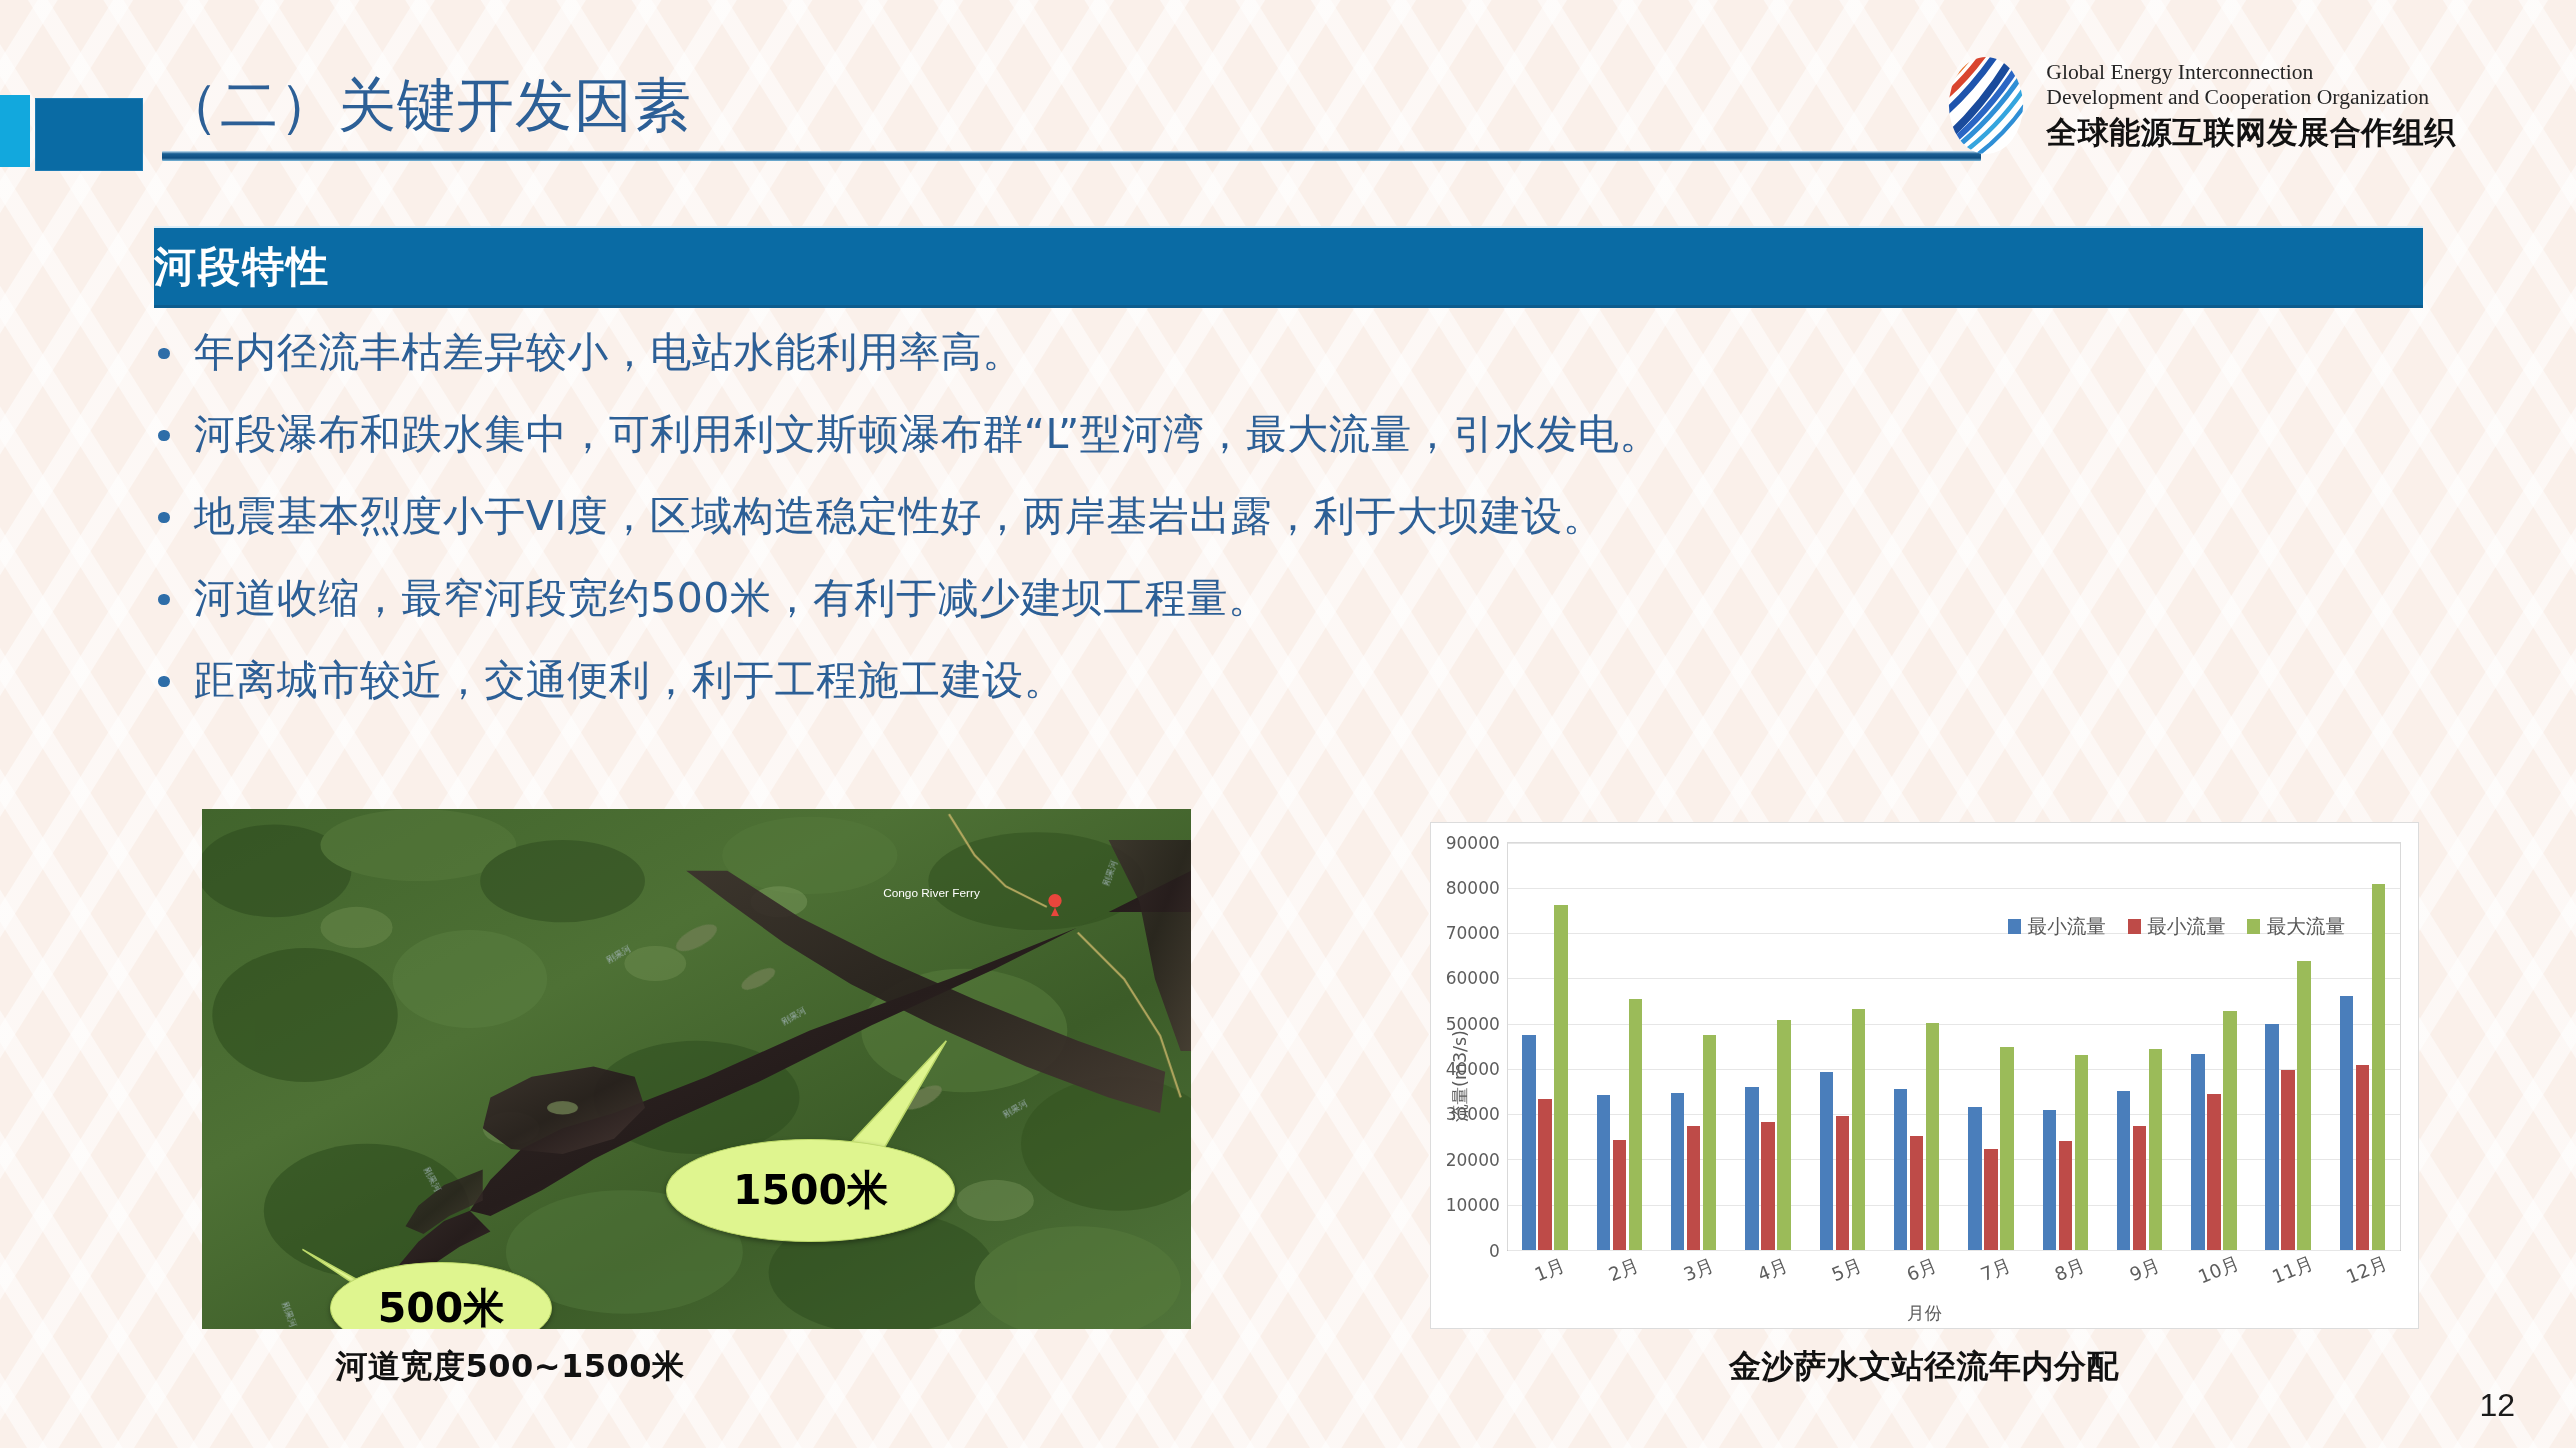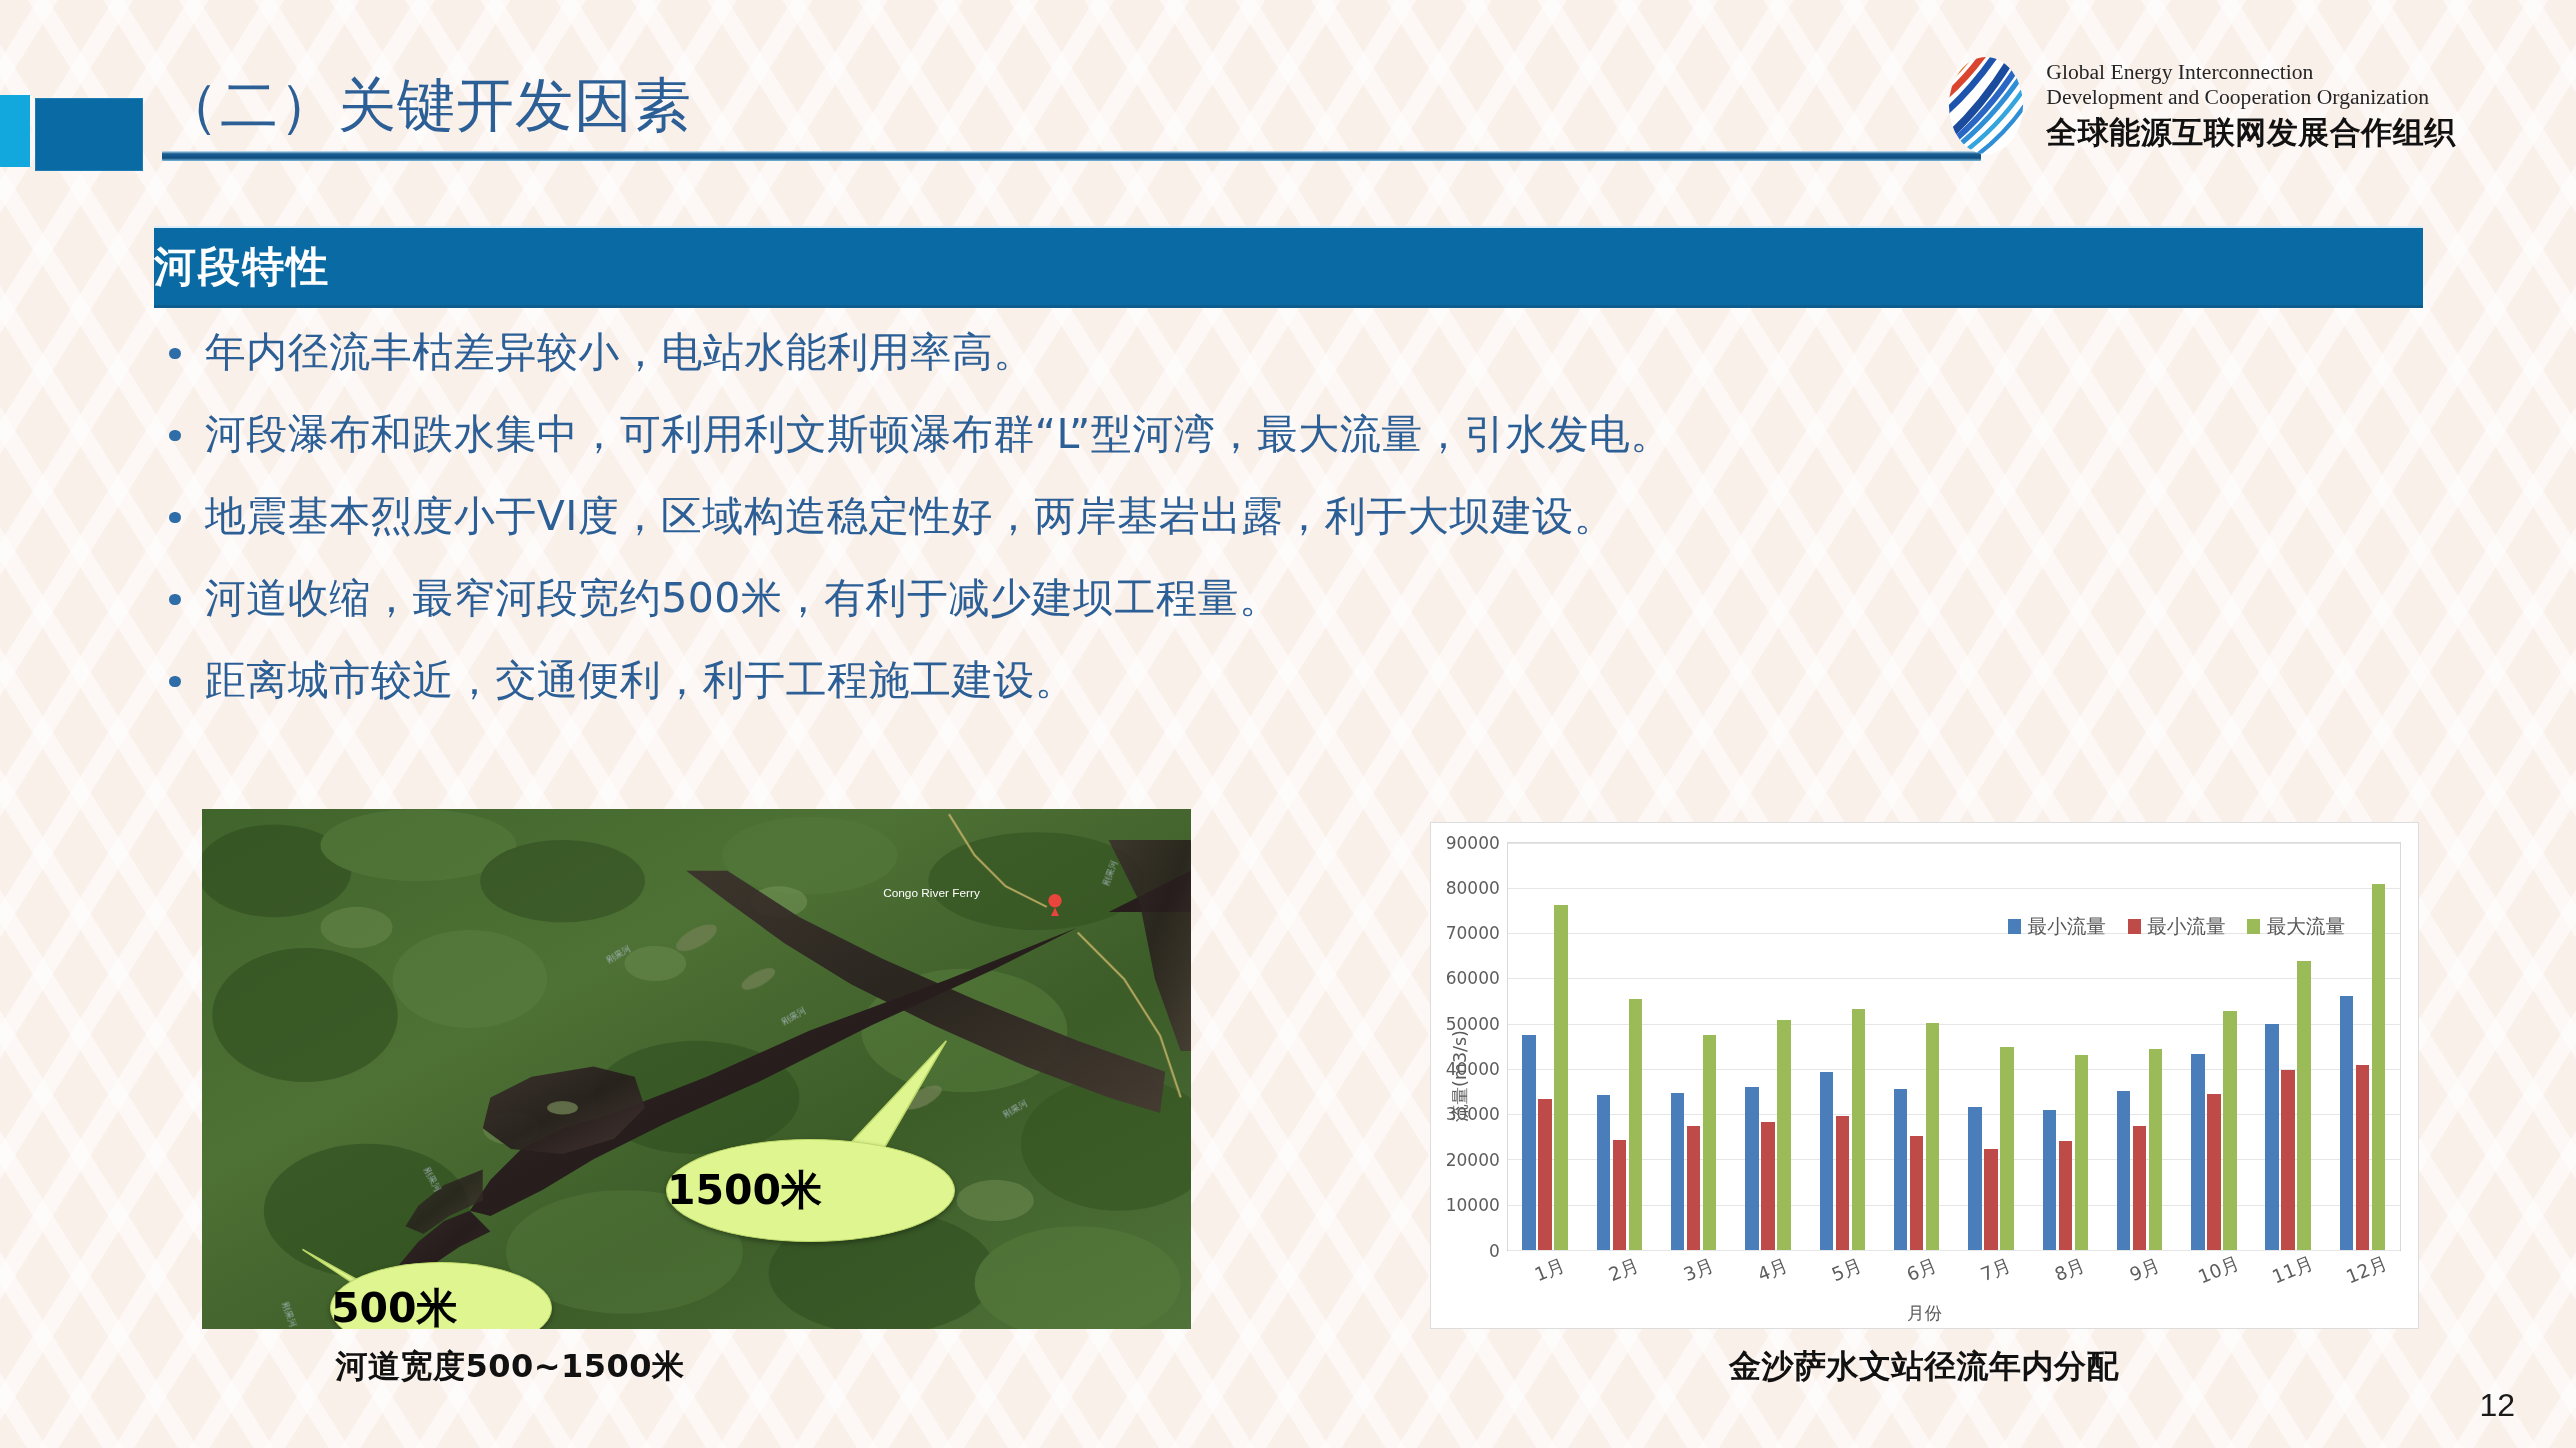--- a/index.html
+++ b/index.html
@@ -116,21 +116,21 @@
     color: #ffffff;
     font-size: 42px;
     font-weight: 700;
     letter-spacing: 2.1px;
     font-family: "DejaVu Sans", sans-serif;
   }
 
   
   .bullets {
     position: absolute;
-    left: 155px; top: 330px;
+    left: 144px; top: 330px;
     width: 2241px;
     text-align: right;
   }
   .bullet-row {
     display: flex;
     align-items: flex-start;
     height: 82px;
   }
   .bullet-dot {
     width: 11.3px; height: 11.3px;
@@ -158,21 +158,21 @@
   }
   .photo-canvas { position: absolute; inset: 0; }
 
   .callout {
     position: absolute;
     background: #dff58f;
     border: 1.5px solid #bdd96a;
     border-radius: 50%;
     display: flex;
     align-items: center;
-    justify-content: flex-start;
+    justify-content: center;
     color: #000;
     font-weight: 700;
     font-family: "DejaVu Sans", sans-serif;
     box-shadow: 0 2.1px 5.2px rgba(0,0,0,0.35);
   }
   .callout-1500 { left: 464px; top: 330px; width: 289px; height: 103px; font-size: 41px; }
   .callout-500  { left: 128px; top: 453px; width: 222px; height: 92px; font-size: 41px; }
 
   .photo-caption, .chart-caption {
     position: absolute;

